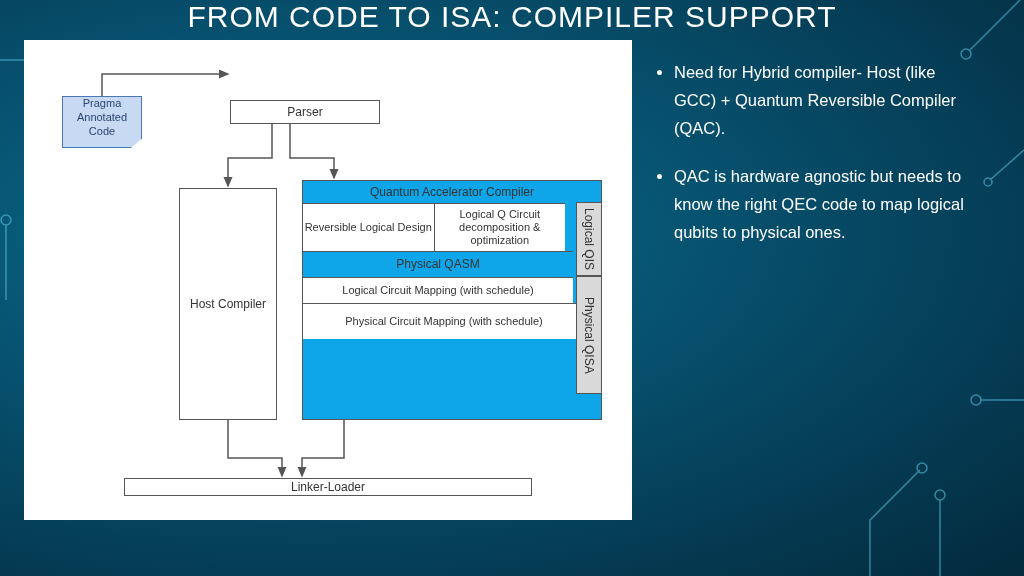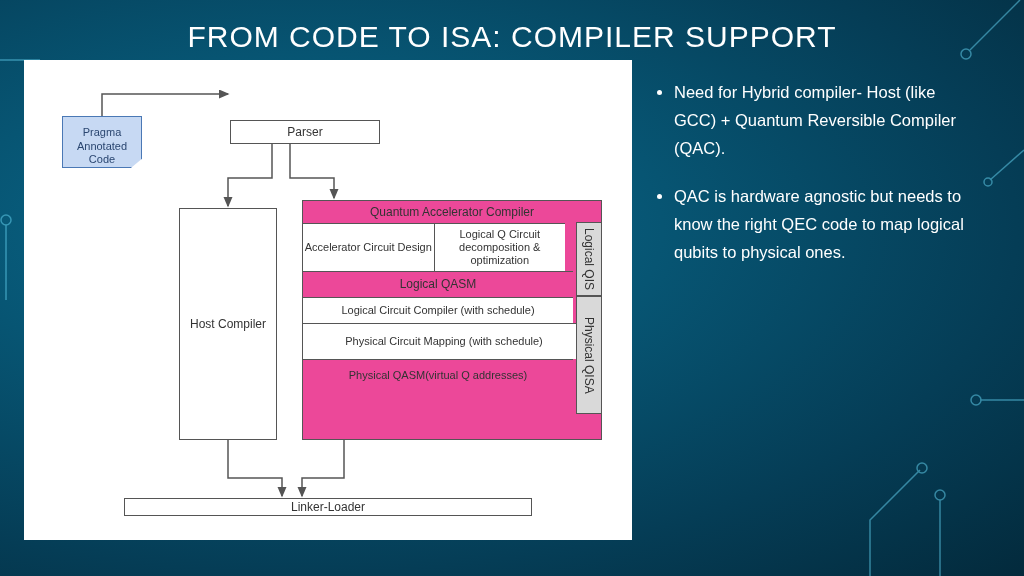--- a/index.html
+++ b/index.html
@@ -17,21 +17,20 @@
     stroke-width: 1.5;
     fill: none;
     opacity: 0.55;
   }
   .title {
     color: #fff;
     font-size: 30px;
     font-weight: 300;
     letter-spacing: 1px;
     text-align: center;
-    padding-top: 20px;
     padding-bottom: 6px;
   }
   .content {
     display: flex;
     gap: 24px;
     padding: 0 24px;
   }
   .diagram-panel {
     width: 608px;
     height: 480px;
@@ -68,27 +67,27 @@
     position: absolute;
     width: 80px;
     height: 52px;
     left: 38px;
     top: 56px;
     background: #c7d9f3;
     border: 1px solid #4a78b5;
     font-size: 11px;
     color: #2a4670;
     display: flex;
-    align-items: flex-end;
+    align-items: flex-start;
     justify-content: center;
     text-align: center;
     line-height: 1.25;
     clip-path: polygon(0 0, 100% 0, 100% 82%, 86% 100%, 0 100%);
   }
-  .gbox { background: #ec4899; }
+  .gbox { background: #0ea5e9; }
   .vlabel {
     position: absolute;
     writing-mode: vertical-rl;
     font-size: 12px;
     color: #333;
     border: 1px solid #555;
     background: #d9d9d9;
     display: flex;
     align-items: center;
     justify-content: center;
@@ -154,39 +153,36 @@
 
     <div class="dbox" style="left:155px;top:148px;width:98px;height:232px">
       <span>Host Compiler</span>
     </div>
 
     <div class="dbox gbox" style="left:278px;top:140px;width:300px;height:240px;display:block;padding:0">
       <div style="height:22px;display:flex;align-items:center;justify-content:center;font-size:12px">Quantum Accelerator Compiler</div>
 
       <div style="display:flex;height:48px">
         <div class="dbox" style="position:static;flex:1;border-top:1px solid #555;border-right:1px solid #555;border-left:none;border-bottom:none;font-size:11px">
-          <span>Accelerator Circuit Design</span>
+          <span>Reversible Logical Design</span>
         </div>
         <div class="dbox" style="position:static;flex:1;border-top:1px solid #555;border-right:none;border-left:none;border-bottom:none;font-size:11px;margin-right:36px">
           <span>Logical Q Circuit decomposition &amp; optimization</span>
         </div>
       </div>
 
       <div class="dbox gbox" style="position:static;height:26px;border-left:none;border-right:none;border-bottom:none;margin-right:28px">
-        <span>Logical QASM</span>
+        <span>Physical QASM</span>
       </div>
 
       <div class="dbox" style="position:static;height:26px;border-left:none;border-right:none;border-bottom:none;margin-right:28px;font-size:11px">
-        <span>Logical Circuit Compiler (with schedule)</span>
+        <span>Logical Circuit Mapping (with schedule)</span>
       </div>
       <div class="dbox" style="position:static;height:36px;border-left:none;border-right:none;border-bottom:none;margin-right:16px;font-size:11px">
         <span>Physical Circuit Mapping (with schedule)</span>
-      </div>
-      <div class="dbox gbox" style="position:static;height:32px;border-left:none;border-right:none;border-bottom:none;margin-right:28px;font-size:11px">
-        <span>Physical QASM(virtual Q addresses)</span>
       </div>
     </div>
 
     <div class="vlabel" style="left:552px;top:162px;width:26px;height:74px">
       <span>Logical QIS</span>
     </div>
     <div class="vlabel" style="left:552px;top:236px;width:26px;height:118px">
       <span>Physical QISA</span>
     </div>
 

